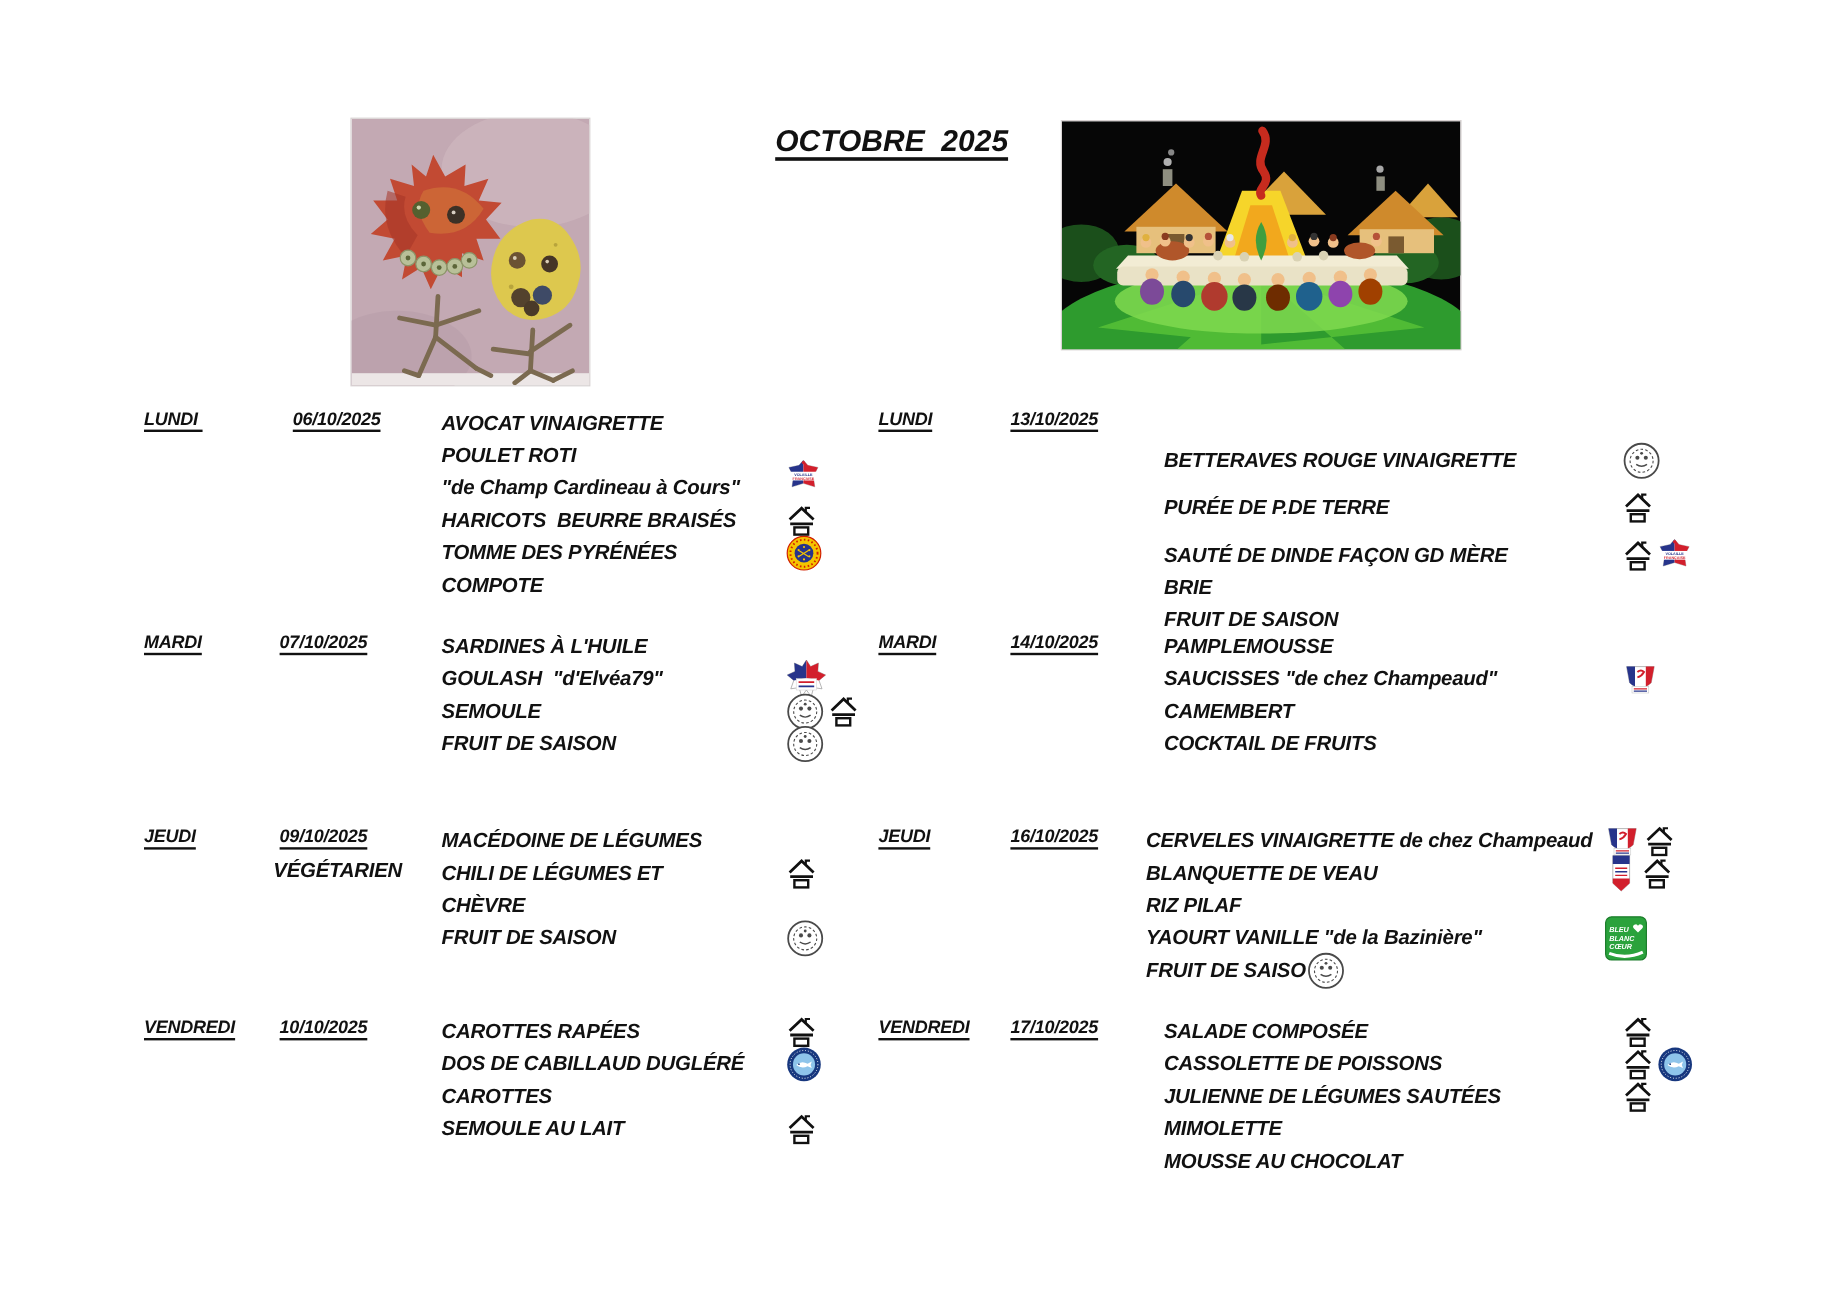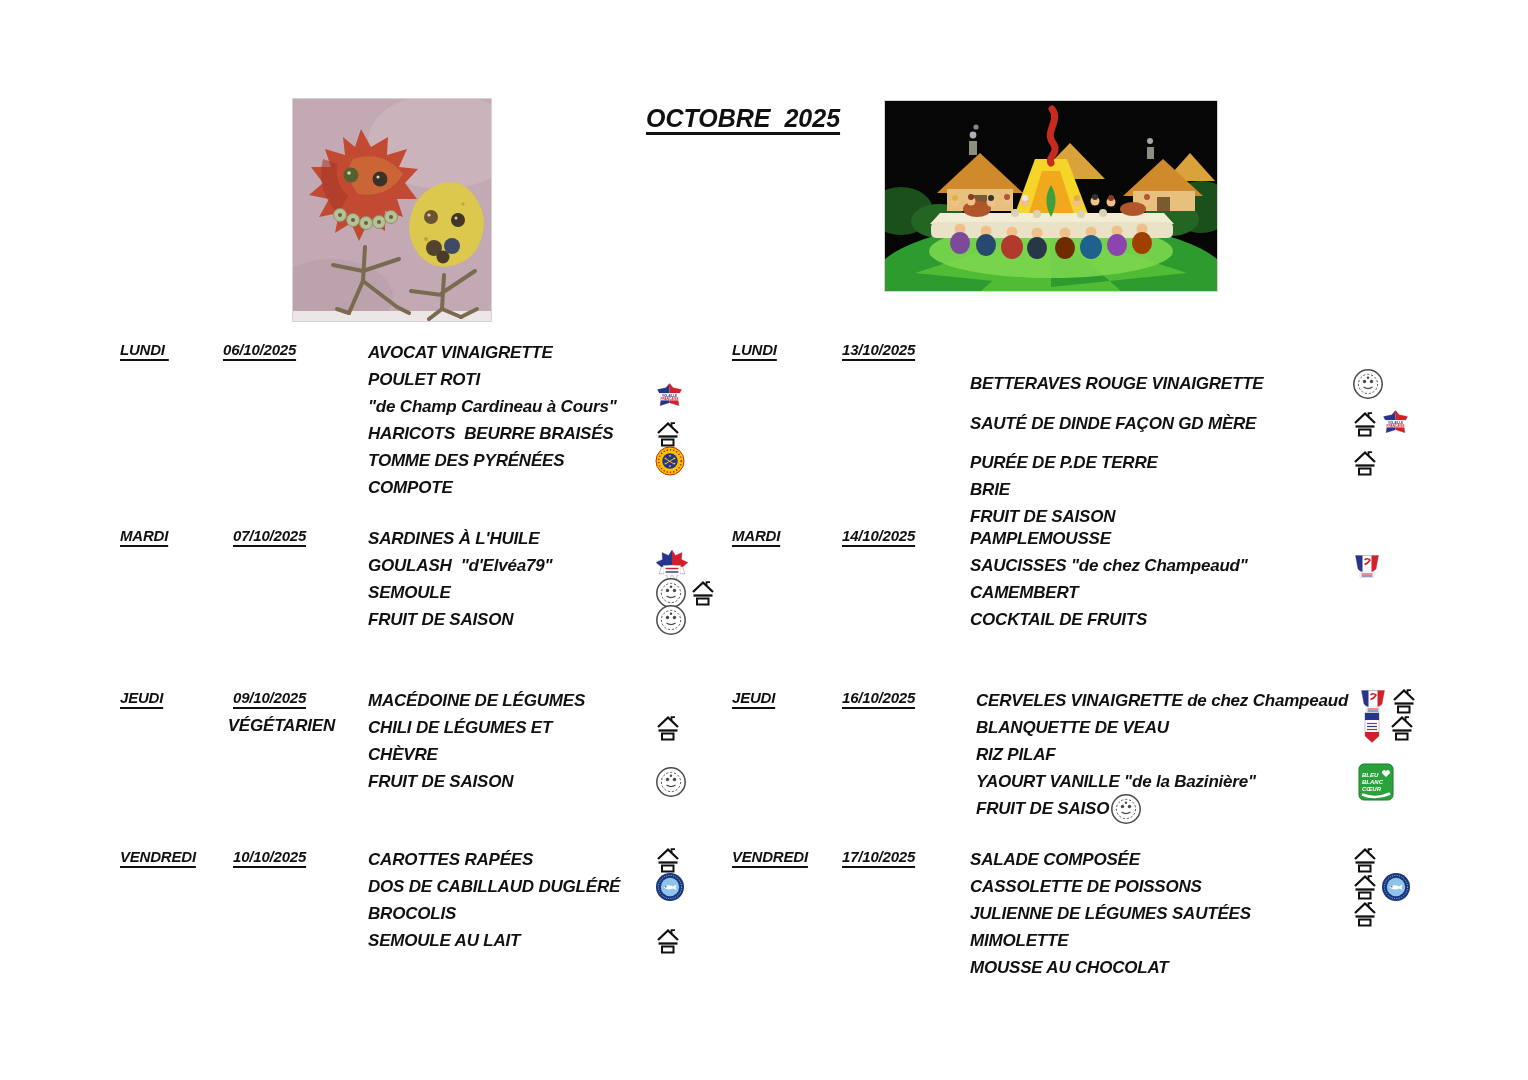--- a/index.html
+++ b/index.html
@@ -168,21 +168,21 @@
       <circle cx="232" cy="130" r="5.5" fill="#f0c08a"></circle>
         <ellipse cx="232" cy="144" rx="10" ry="11" fill="#8e44ad"></ellipse>
       <circle cx="257" cy="128" r="5.5" fill="#f0c08a"></circle>
         <ellipse cx="257" cy="142" rx="10" ry="11" fill="#a04000"></ellipse>
     </g>
   </svg>
 
   <div id="menus">
       <div class="day-block" style="left: 120px; top: 339px; width: 660px;">
         <span class="day-label" style="left: 0px;">LUNDI </span>
-        <span class="day-date" style="left: 103px;">06/10/2025</span>
+        <span class="day-date" style="left: 124px;">06/10/2025</span>
         <div class="menu-lines" style="left: 248px; width: 387px;">
           <div class="menu-line">
             <span class="txt">AVOCAT VINAIGRETTE</span>
           </div>
           <div class="menu-line">
             <span class="txt">POULET ROTI</span>
           </div>
           <div class="menu-line">
             <span class="txt">"de Champ Cardineau à Cours"</span>
             <span class="icon-slot raise" style="left: 287px;">
@@ -364,21 +364,21 @@
     <circle cx="15" cy="15" r="14" fill="#17377e"></circle>
     <circle cx="15" cy="15" r="11.6" fill="none" stroke="#fff" stroke-width="0.8" stroke-dasharray="0.8 1.6"></circle>
     <circle cx="15" cy="15" r="9.2" fill="#8ec4ea"></circle>
     <path d="M8.5 15.5 Q13 11.5 18 14.5 L21.5 12.5 L20.5 15.5 L21.5 18 L18 16.5 Q13 19 8.5 15.5 Z" fill="#fff"></path>
     <circle cx="10.8" cy="14.8" r="0.7" fill="#17377e"></circle>
                 </svg>
               </span>
             </span>
           </div>
           <div class="menu-line">
-            <span class="txt">BROCOLIS</span>
+            <span class="txt">CAROTTES</span>
           </div>
           <div class="menu-line">
             <span class="txt">SEMOULE AU LAIT</span>
             <span class="icon-slot" style="left: 287px;">
               <span class="icon">
                 <svg width="26" height="27" viewBox="0 0 26 27">
     <path d="M3 13 L13 3.5 L23 13" fill="none" stroke="#111111" stroke-width="2.3"></path>
     <path d="M16.5 6.8 L16.5 3.2 L20 3.2" fill="none" stroke="#111111" stroke-width="1.8"></path>
     <line x1="3.5" y1="16.5" x2="22.5" y2="16.5" stroke="#111111" stroke-width="2.3"></line>
     <rect x="7" y="19.5" width="11.5" height="6" fill="none" stroke="#111111" stroke-width="2"></rect>
@@ -396,20 +396,33 @@
             <span class="txt">BETTERAVES ROUGE VINAIGRETTE</span>
             <span class="icon-slot" style="left: 382px;">
               <span class="icon">
                 <svg width="32" height="32" viewBox="0 0 32 32">
     <circle cx="16" cy="16" r="14.2" fill="#ffffff" stroke="#4a4a4a" stroke-width="1.5"></circle>
     <circle cx="16" cy="16" r="9.6" fill="none" stroke="#4a4a4a" stroke-width="0.9" stroke-dasharray="2.2 1.8"></circle>
     <circle cx="12.5" cy="13.5" r="1.7" fill="#4a4a4a"></circle>
                   <circle cx="19.5" cy="13.5" r="1.7" fill="#4a4a4a"></circle>
     <circle cx="16" cy="9.8" r="1.2" fill="#4a4a4a"></circle>
     <path d="M11.5 19 q4.5 3.2 9 0" fill="none" stroke="#4a4a4a" stroke-width="1.2"></path>
+                </svg>
+              </span>
+            </span>
+          </div>
+          <div class="menu-line" style="margin-top: 12px;">
+            <span class="txt">PURÉE DE P.DE TERRE</span>
+            <span class="icon-slot" style="left: 382px;">
+              <span class="icon">
+                <svg width="26" height="27" viewBox="0 0 26 27">
+    <path d="M3 13 L13 3.5 L23 13" fill="none" stroke="#111111" stroke-width="2.3"></path>
+    <path d="M16.5 6.8 L16.5 3.2 L20 3.2" fill="none" stroke="#111111" stroke-width="1.8"></path>
+    <line x1="3.5" y1="16.5" x2="22.5" y2="16.5" stroke="#111111" stroke-width="2.3"></line>
+    <rect x="7" y="19.5" width="11.5" height="6" fill="none" stroke="#111111" stroke-width="2"></rect>
                 </svg>
               </span>
             </span>
           </div>
           <div class="menu-line" style="margin-top: 13px;">
             <span class="txt">SAUTÉ DE DINDE FAÇON GD MÈRE</span>
             <span class="icon-slot" style="left: 382px;">
               <span class="icon">
                 <svg width="26" height="27" viewBox="0 0 26 27">
     <path d="M3 13 L13 3.5 L23 13" fill="none" stroke="#111111" stroke-width="2.3"></path>
@@ -424,33 +437,20 @@
     <path d="M15 1.5 L11.2 6 L2.5 7.8 L6.5 15.5 L5.2 24.5 L15 21.5 Z" fill="#27348b"></path>
     <path d="M15 1.5 L18.8 6 L27.5 7.8 L23.5 15.5 L24.8 24.5 L15 21.5 Z" fill="#d21f2c"></path>
     <rect x="4" y="11.5" width="22" height="7.5" fill="#fff"></rect>
     <text x="15" y="15" font-size="3.2" text-anchor="middle" font-weight="bold" fill="#27348b">VOLAILLE</text>
     <text x="15" y="18.6" font-size="3.2" text-anchor="middle" font-weight="bold" fill="#d21f2c">FRANÇAISE</text>
     <circle cx="15" cy="3.6" r="1.4" fill="#d21f2c"></circle>
                 </svg>
               </span>
             </span>
           </div>
-          <div class="menu-line" style="margin-top: 12px;">
-            <span class="txt">PURÉE DE P.DE TERRE</span>
-            <span class="icon-slot" style="left: 382px;">
-              <span class="icon">
-                <svg width="26" height="27" viewBox="0 0 26 27">
-    <path d="M3 13 L13 3.5 L23 13" fill="none" stroke="#111111" stroke-width="2.3"></path>
-    <path d="M16.5 6.8 L16.5 3.2 L20 3.2" fill="none" stroke="#111111" stroke-width="1.8"></path>
-    <line x1="3.5" y1="16.5" x2="22.5" y2="16.5" stroke="#111111" stroke-width="2.3"></line>
-    <rect x="7" y="19.5" width="11.5" height="6" fill="none" stroke="#111111" stroke-width="2"></rect>
-                </svg>
-              </span>
-            </span>
-          </div>
           <div class="menu-line">
             <span class="txt">BRIE</span>
           </div>
           <div class="menu-line">
             <span class="txt">FRUIT DE SAISON</span>
           </div>
         </div>
       </div>
       <div class="day-block" style="left: 732px; top: 525px; width: 750px;">
         <span class="day-label" style="left: 0px;">MARDI</span>
@@ -479,21 +479,21 @@
             <span class="txt">CAMEMBERT</span>
           </div>
           <div class="menu-line">
             <span class="txt">COCKTAIL DE FRUITS</span>
           </div>
         </div>
       </div>
       <div class="day-block" style="left: 732px; top: 687px; width: 750px;">
         <span class="day-label" style="left: 0px;">JEUDI</span>
         <span class="day-date" style="left: 110px;">16/10/2025</span>
-        <div class="menu-lines" style="left: 244px; width: 482px;">
+        <div class="menu-lines" style="left: 223px; width: 482px;">
           <div class="menu-line">
             <span class="txt">CERVELES VINAIGRETTE de chez Champeaud</span>
             <span class="icon-slot" style="left: 382px;">
               <span class="icon">
                 <svg width="30" height="28" viewBox="0 0 30 28">
     <path d="M3.5 3.5 H26.5 L24 17 Q15 26.5 6 17 Z" fill="#fff" stroke="#999" stroke-width="0.6"></path>
     <path d="M3.5 3.5 L10.5 3.5 L10.5 20 Q7.5 18.8 6 17 Z" fill="#27348b"></path>
     <path d="M19.5 3.5 H26.5 L24 17 Q22 19.2 19.5 20 Z" fill="#d21f2c"></path>
     <path d="M12.5 8 q3 -2.5 5.5 0 q-2 3.5 -5.5 4.5" fill="none" stroke="#d21f2c" stroke-width="1.6"></path>
     <rect x="8" y="20" width="14" height="5.5" fill="#fff" stroke="#bbb" stroke-width="0.4"></rect>

